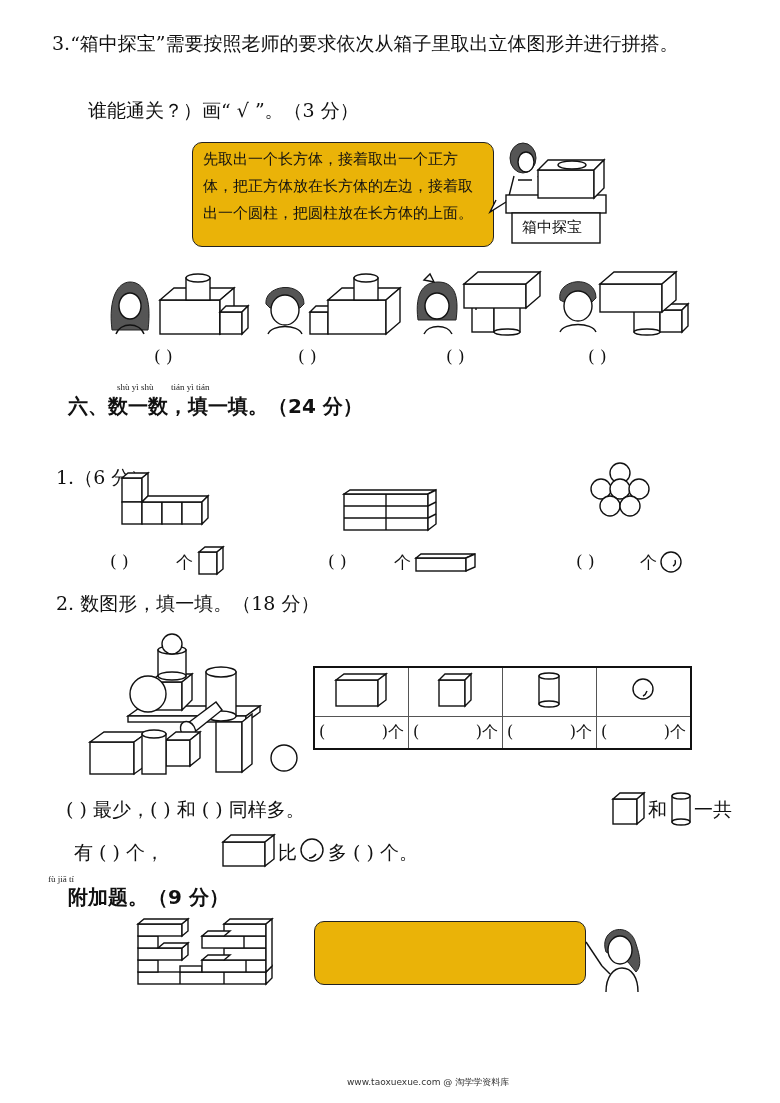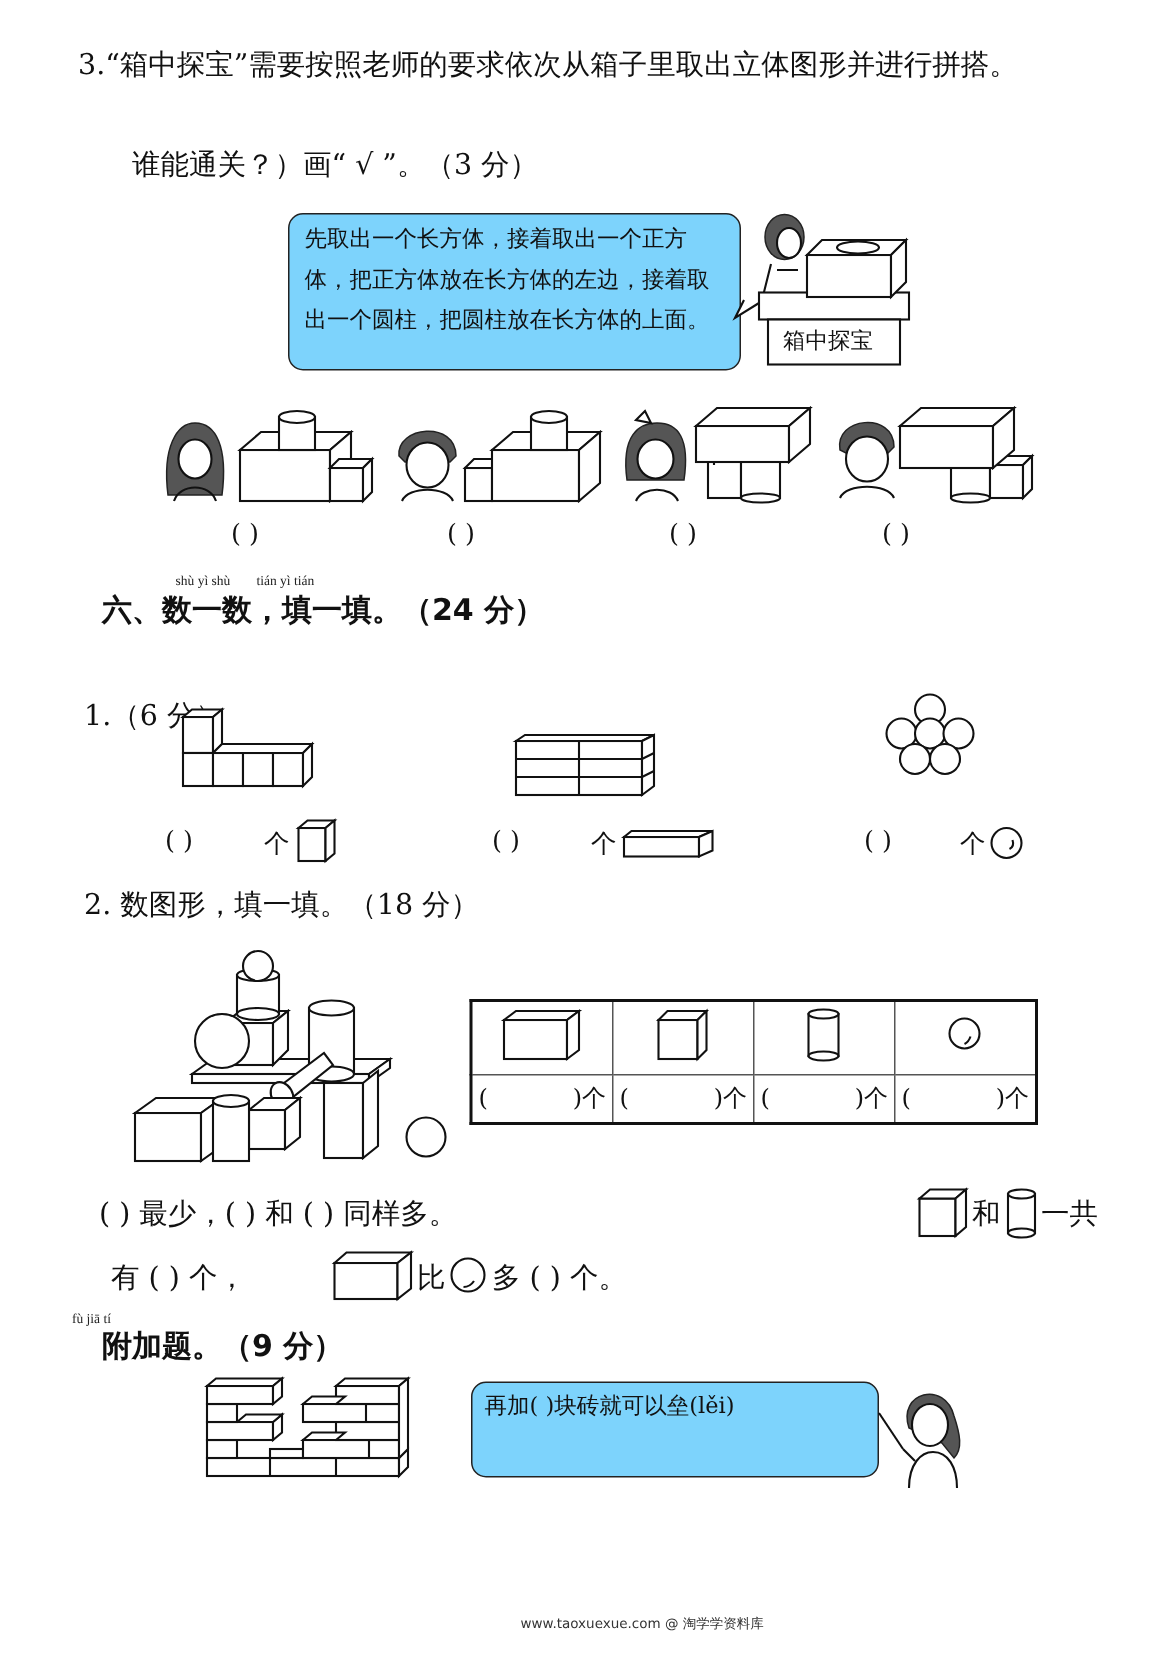--- a/index.html
+++ b/index.html
@@ -2,21 +2,21 @@
 <html><head>
 <meta charset="utf-8">
 <style>
   html,body{margin:0;padding:0;background:#fff;}
   body{width:780px;height:1103px;position:relative;overflow:hidden;color:#111;
        font-family:"DejaVu Serif","Liberation Serif",serif;}
   .abs{position:absolute;}
   .q-text{font-size:19px;line-height:22px;white-space:nowrap;}
   .sec-title{font-size:20px;font-weight:bold;font-family:"DejaVu Sans","Liberation Sans",sans-serif;white-space:nowrap;margin-left:24px;}
   .pinyin{font-size:9px;color:#222;white-space:nowrap;font-family:"Liberation Serif",serif;}
-  .bubble{border:1.5px solid #222;border-radius:10px;background:#7dd3fc;font-size:15px;line-height:27px;padding:3px 10px;box-sizing:border-box;}
+  .bubble{border:1.5px solid #222;border-radius:10px;background:#eab308;font-size:15px;line-height:27px;padding:3px 10px;box-sizing:border-box;}
   .paren{font-size:17px;white-space:nowrap;}
   svg{position:absolute;overflow:visible;}
   svg .ln{fill:none;stroke:#111;stroke-width:1.4;}
   svg .fl{fill:#fff;stroke:#111;stroke-width:1.4;}
   svg .hair{fill:#555;stroke:#222;stroke-width:1;}
   table.count{position:absolute;border-collapse:collapse;border:2px solid #111;}
   table.count td{border:1px solid #555;width:93px;text-align:center;padding:0;}
   table.count tr.icons td{height:48px;}
   table.count tr.fill td{height:31px;font-size:16px;}
   .fillrow{display:flex;justify-content:space-between;padding:0 4px;}
@@ -316,21 +316,20 @@
   <rect class="fl" x="66" y="18" width="64" height="12"></rect>
   <path class="ln" d="M108,18 L108,30 M110,42 L110,54"></path>
   <rect class="fl" x="88" y="6" width="42" height="12"></rect>
   <path class="fl" d="M88,6 L94,1 L136,1 L130,6 Z"></path>
   <path class="fl" d="M130,6 L136,1 L136,48 L130,54 Z"></path>
   <path class="fl" d="M66,18 L72,13 L94,13 L88,18 Z"></path>
   <path class="fl" d="M66,42 L72,37 L94,37 L88,42 Z"></path>
 </svg>
 
 <div class="abs bubble" style="left:314px;top:921px;width:272px;height:64px;line-height:27px;padding:2px 8px;">
-  <div>再加(      )块砖就可以垒(lěi)</div>
 </div>
 <svg style="left:584px;top:922px;" width="60" height="70">
   <path class="ln" d="M2,20 L18,44"></path>
   <path class="hair" d="M22,30 C14,6 46,-2 52,22 C56,34 58,44 52,50 L44,40 Z"></path>
   <ellipse class="fl" cx="36" cy="28" rx="12" ry="14"></ellipse>
   <path class="ln" d="M22,70 C22,54 30,46 38,46 C48,46 54,56 54,70"></path>
   <path class="ln" d="M18,44 L26,52"></path>
 </svg>
 
 <div class="abs footer" style="left:320px;top:1076px;">www.taoxuexue.com @ 淘学学资料库</div>

